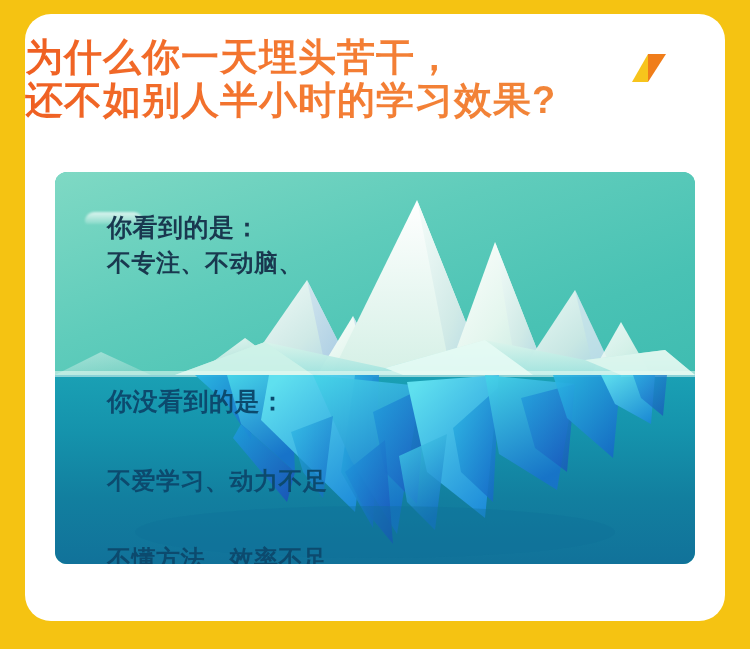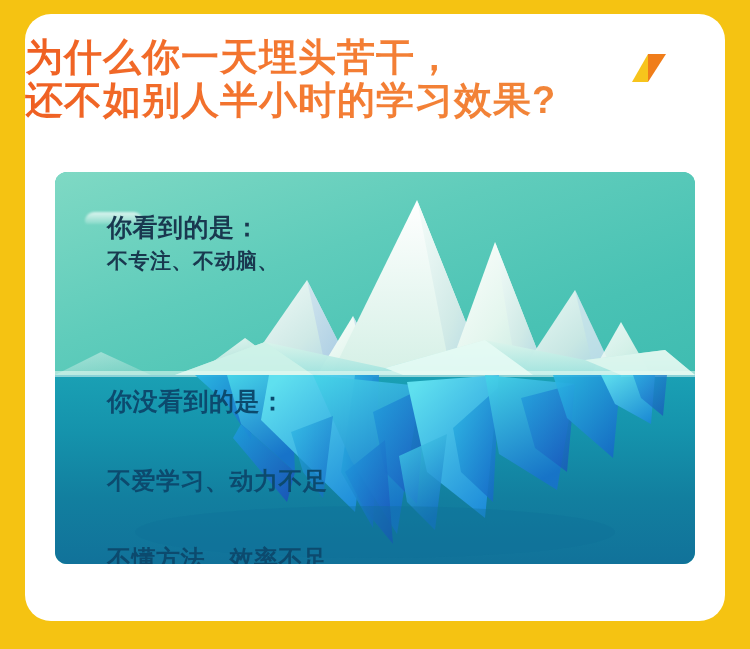--- a/index.html
+++ b/index.html
@@ -66,21 +66,21 @@
   }
   #lower-text{
     position:absolute;left:52px;top:212px;z-index:5;
     color:#0c4a6e;
   }
   .blk-head{
     font-size:25px;font-weight:bold;line-height:1.42;
     letter-spacing:.5px;white-space:nowrap;
   }
   .blk-line{
-    font-size:21px;font-weight:bold;line-height:1.42;
+    font-size:24px;font-weight:bold;line-height:1.42;
     letter-spacing:.5px;white-space:nowrap;
   }
   #lower-text .blk-head{font-size:25px;}
   #lower-text .blk-line{font-size:24px;margin-top:44px;}
 </style>
 </head>
 <body>
 
 <div id="poster">
 

